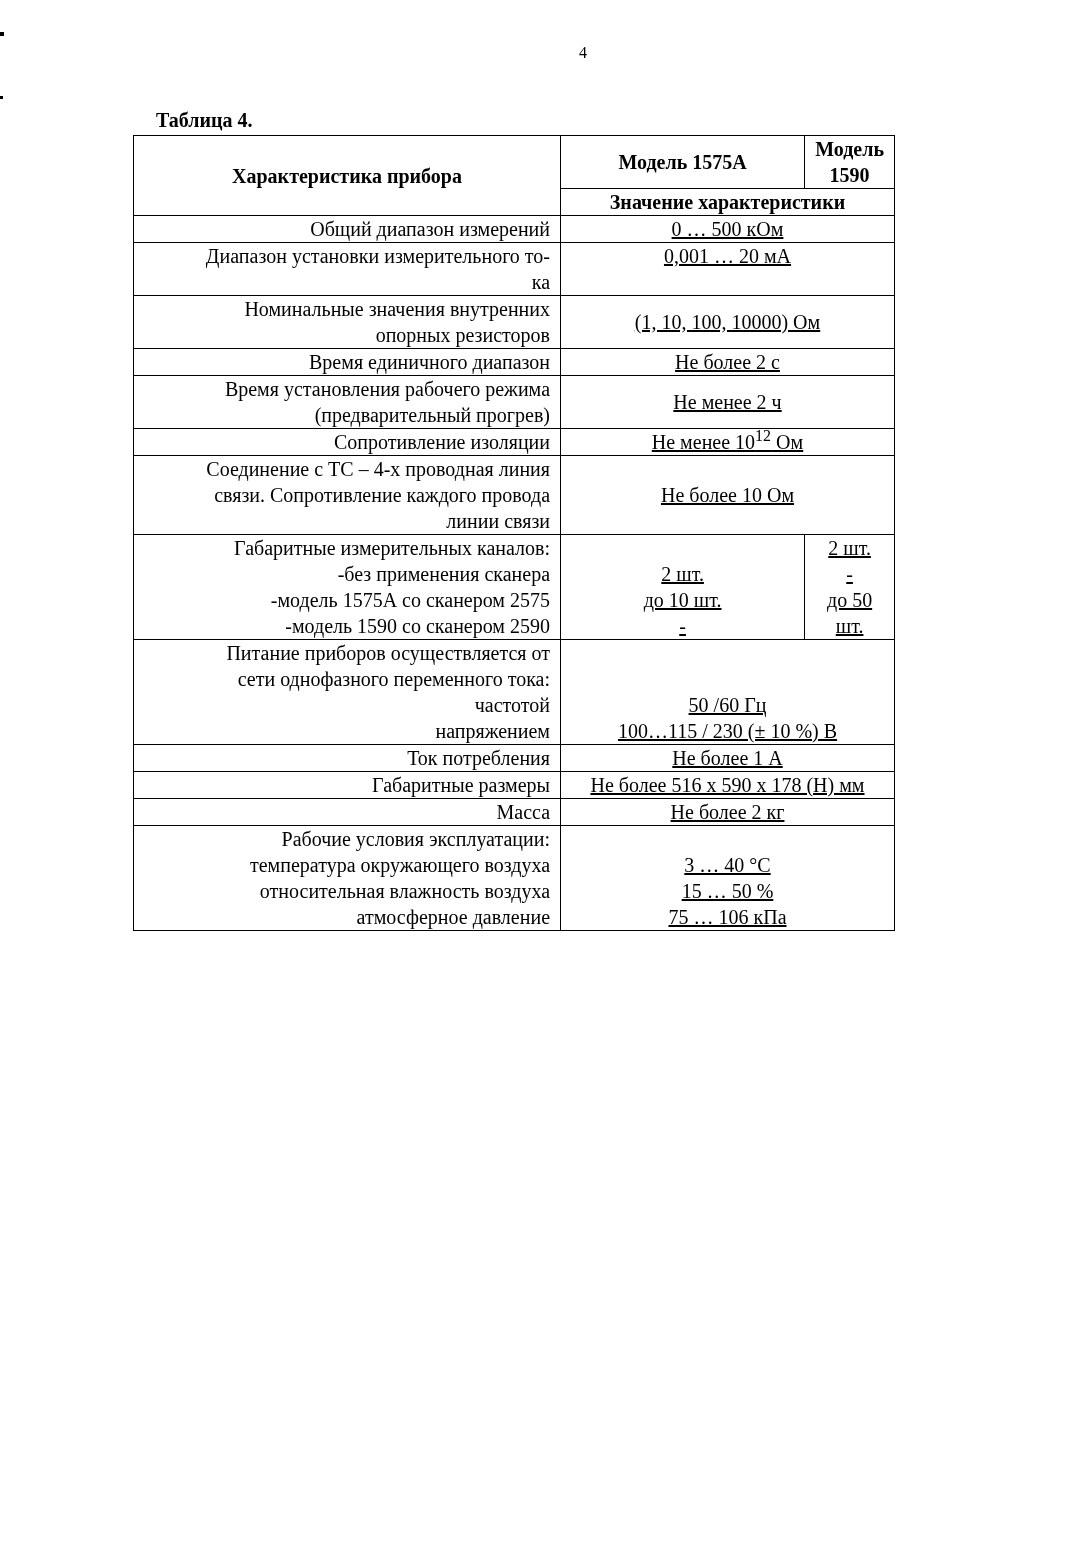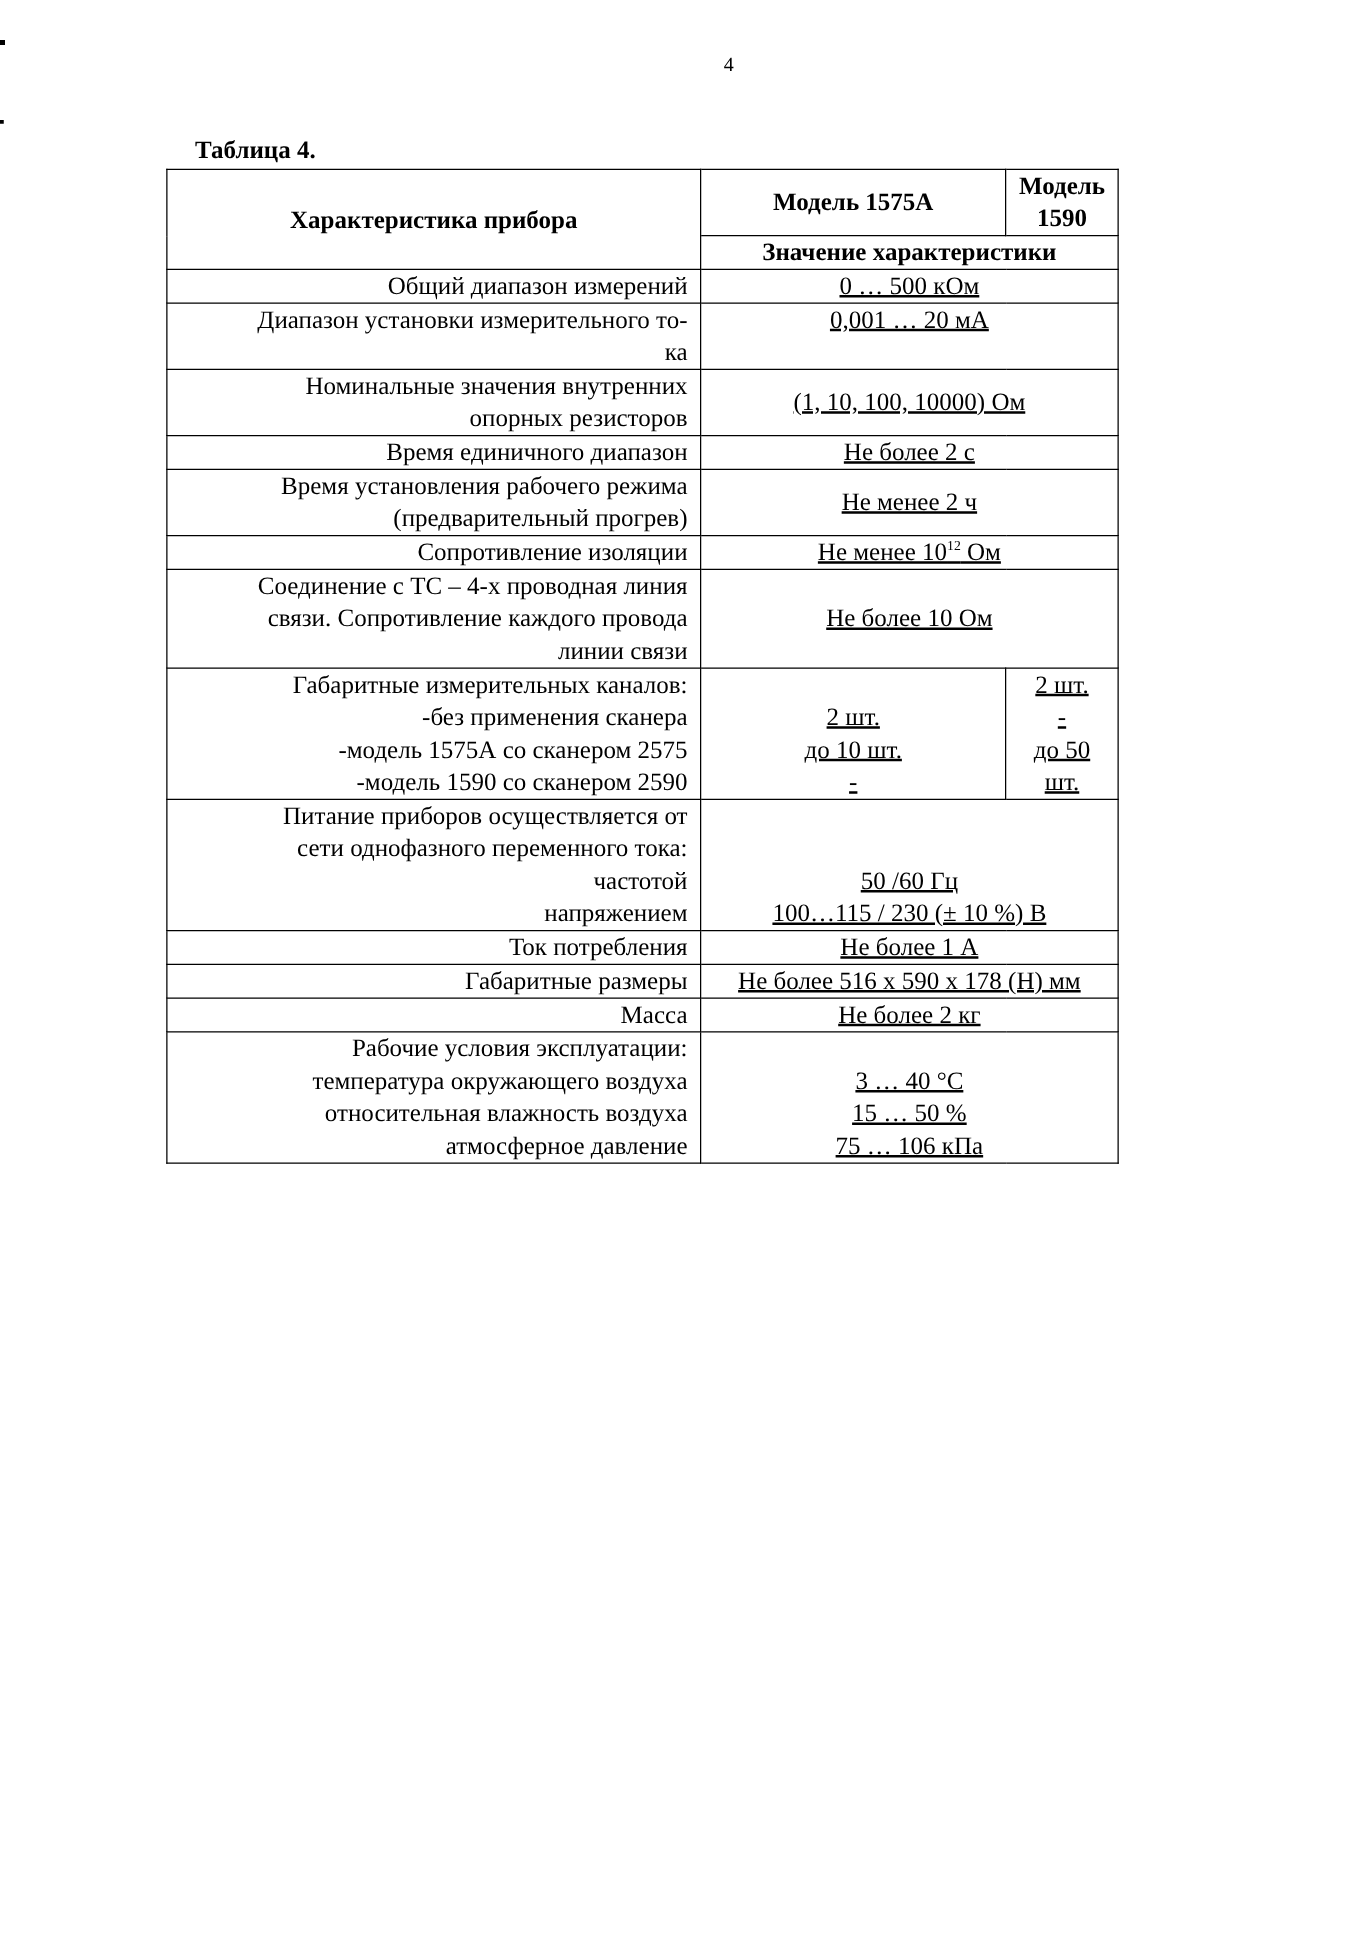--- a/index.html
+++ b/index.html
@@ -24,21 +24,21 @@
   }
   table.spec th { font-weight: bold; text-align: center; vertical-align: middle; }
   .c1 { width: 409px; text-align: right; }
   .c2 { width: 225px; }
   .val { text-align: center; text-decoration: underline; }
   .mid { vertical-align: middle !important; }
   .bottom { vertical-align: bottom !important; }
   .line { display: block; }
   .bullet { display: block; }
   .bullet .dash { display: inline-block; width: 33px; }
-  sup { font-size: 11px; line-height: 0; vertical-align: super; }
+  sup { font-size: 16px; line-height: 0; vertical-align: super; }
   .hdr-top { height: 44px; }
   .hdr-sub { height: 26px; }
 </style>
 </head>
 <body>
 
 <div class="speck" style="left:0;top:32px;"></div>
 <div class="speck" style="left:0;top:96px;width:3px;height:3px;"></div>
 
 <div class="page-number">4</div>

